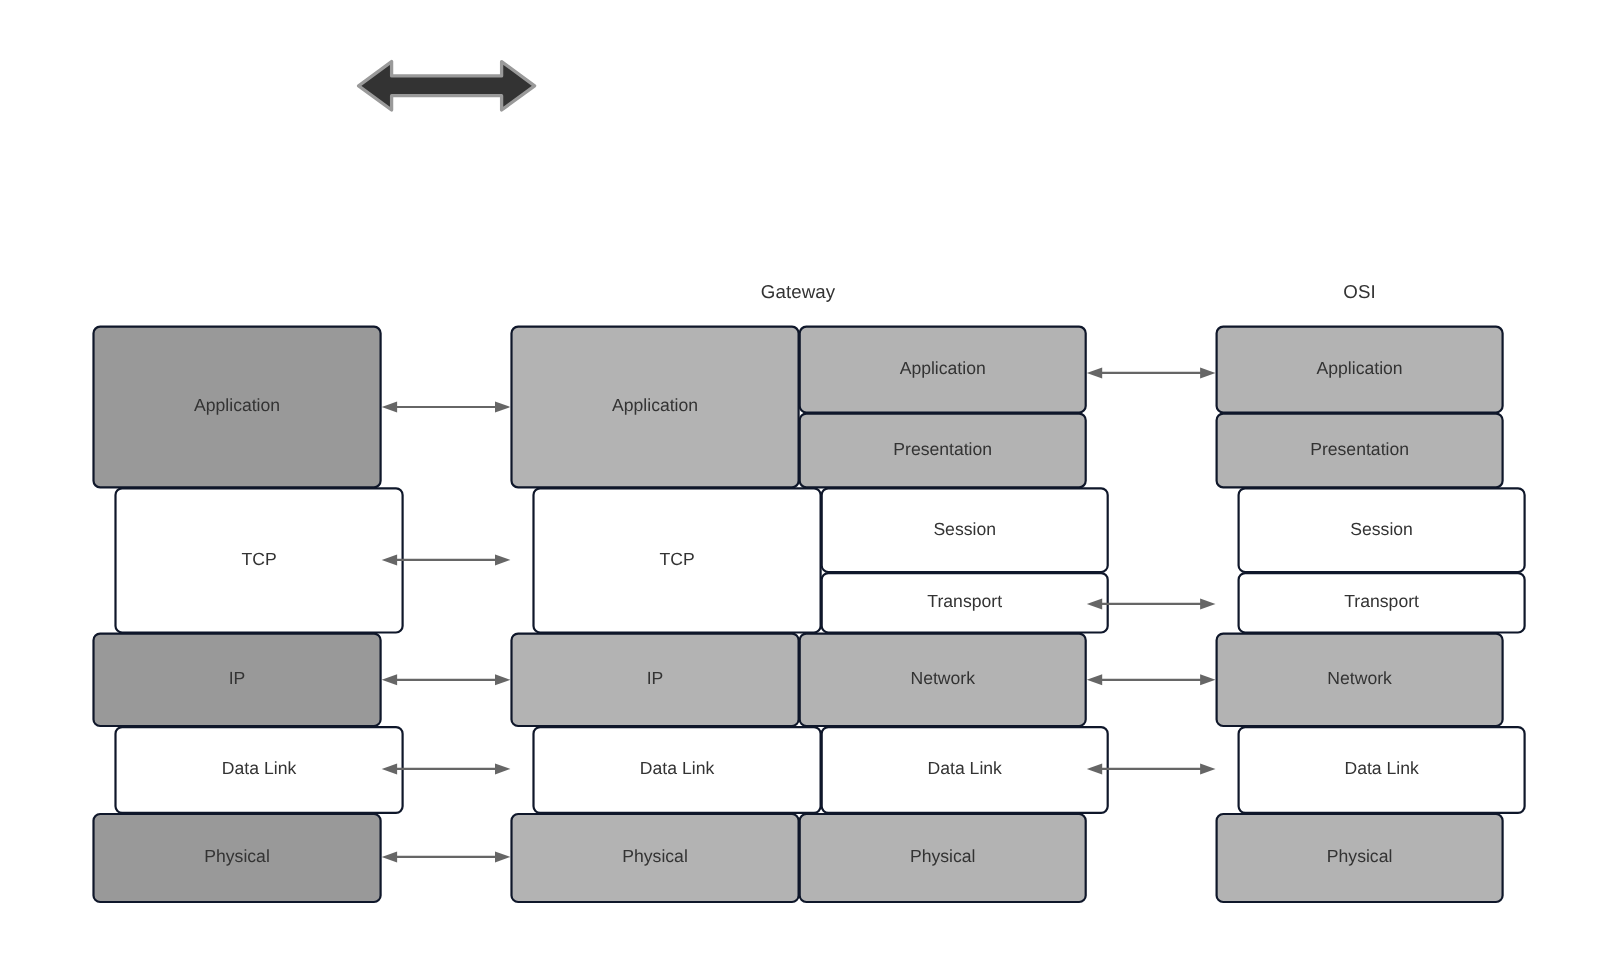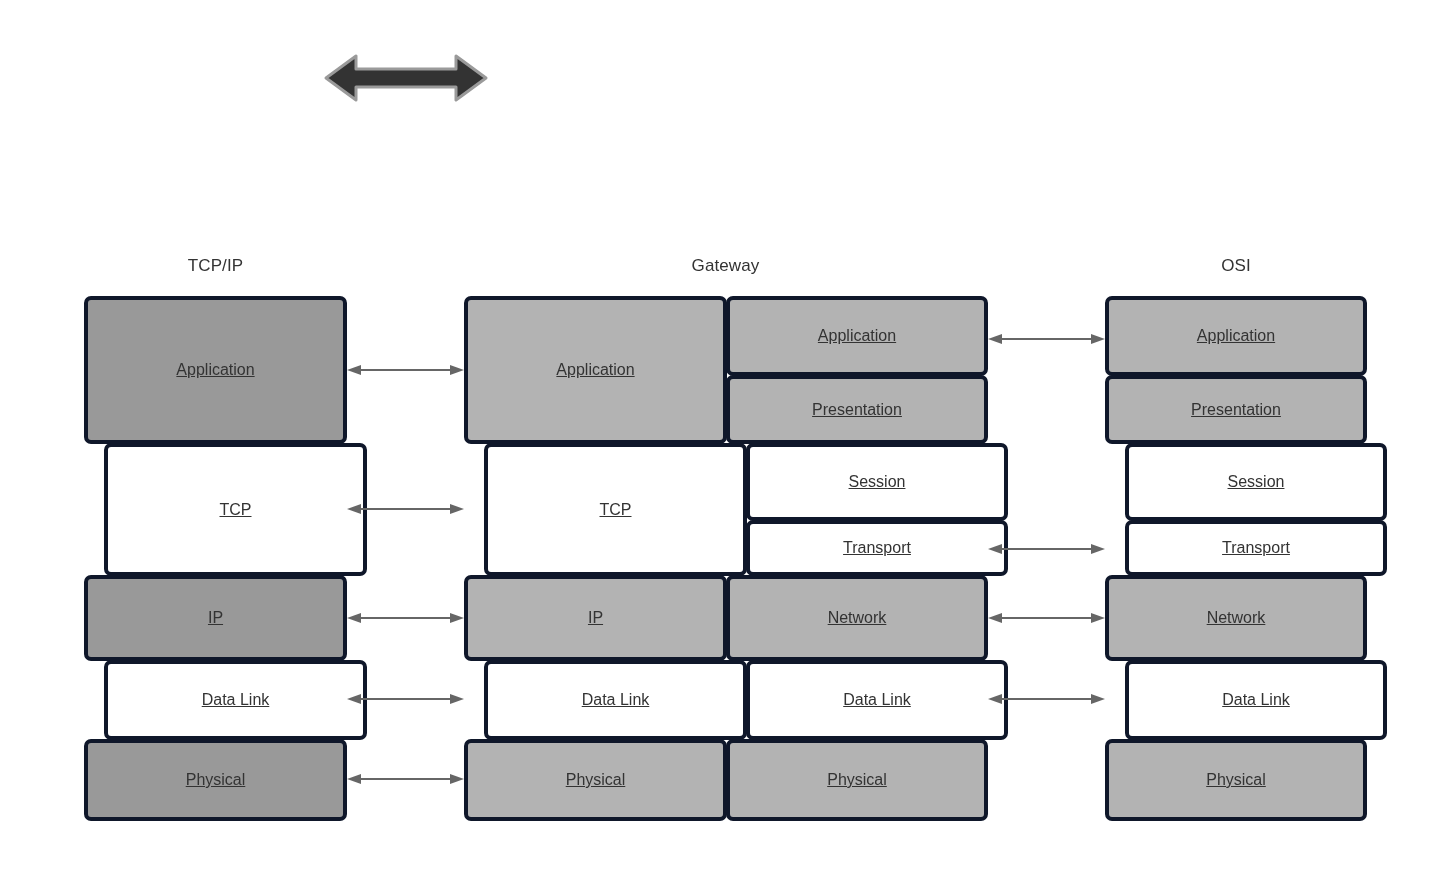--- a/index.html
+++ b/index.html
@@ -30,30 +30,29 @@
     letter-spacing: 0.1px;
   }
   #title-tcpip  { left: 84px;  top: 256px; width: 263px; }
   #title-gateway{ left: 464px; top: 256px; width: 523px; }
   #title-osi    { left: 1105px;top: 256px; width: 262px; }
 
   
   .layer {
     position: absolute;
     box-sizing: border-box;
-    border: 4px solid #0f172a;
+    border: 2px solid #0f172a;
     border-radius: 7px;
     display: flex;
     align-items: center;
     justify-content: center;
     font-size: 16px;
     color: #333333;
     white-space: nowrap;
     background: #ffffff;
-    text-decoration: underline;
   }
   .layer.fill-dark  { background: #999999; }
   .layer.fill-light { background: #b3b3b3; }
   .layer.fill-white { background: #ffffff; margin-left: 20px; }
 
   
   .conn {
     position: absolute;
     height: 12px;
     display: block;
@@ -74,21 +73,20 @@
 <body>
 
 <div class="stage">
 
   <div id="big-arrow">
     <svg width="168" height="56" viewBox="0 0 168 56" aria-hidden="true">
       <path d="M4 28 L34 6 L34 19 L134 19 L134 6 L164 28 L134 50 L134 37 L34 37 L34 50 Z" fill="#333333" stroke="#9a9a9a" stroke-width="3" stroke-linejoin="round"></path>
     </svg>
   </div>
 
-  <div class="col-title" id="title-tcpip">TCP/IP</div>
   <div class="col-title" id="title-osi">OSI</div>
   <div class="col-title" id="title-gateway">Gateway</div>
 
   <div class="layer fill-dark" style="left:84px;  top:296px; width:263px; height:148px;">Application</div>
   <div class="layer fill-white" style="left:84px;  top:443px; width:263px; height:133px;">TCP</div>
   <div class="layer fill-dark" style="left:84px;  top:575px; width:263px; height:86px;">IP</div>
   <div class="layer fill-white" style="left:84px;  top:660px; width:263px; height:80px;">Data Link</div>
   <div class="layer fill-dark" style="left:84px;  top:739px; width:263px; height:82px;">Physical</div>
 
   <div class="layer fill-light" style="left:464px; top:296px; width:263px; height:148px;">Application</div>

